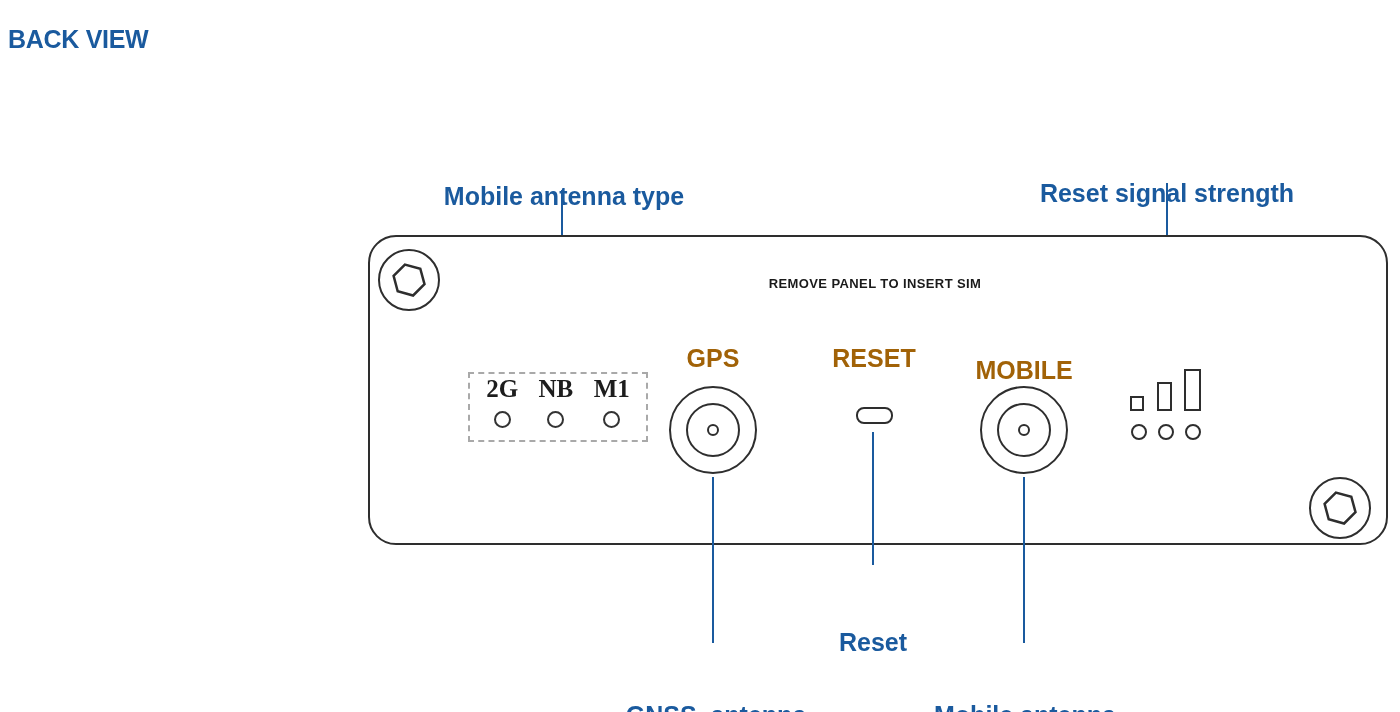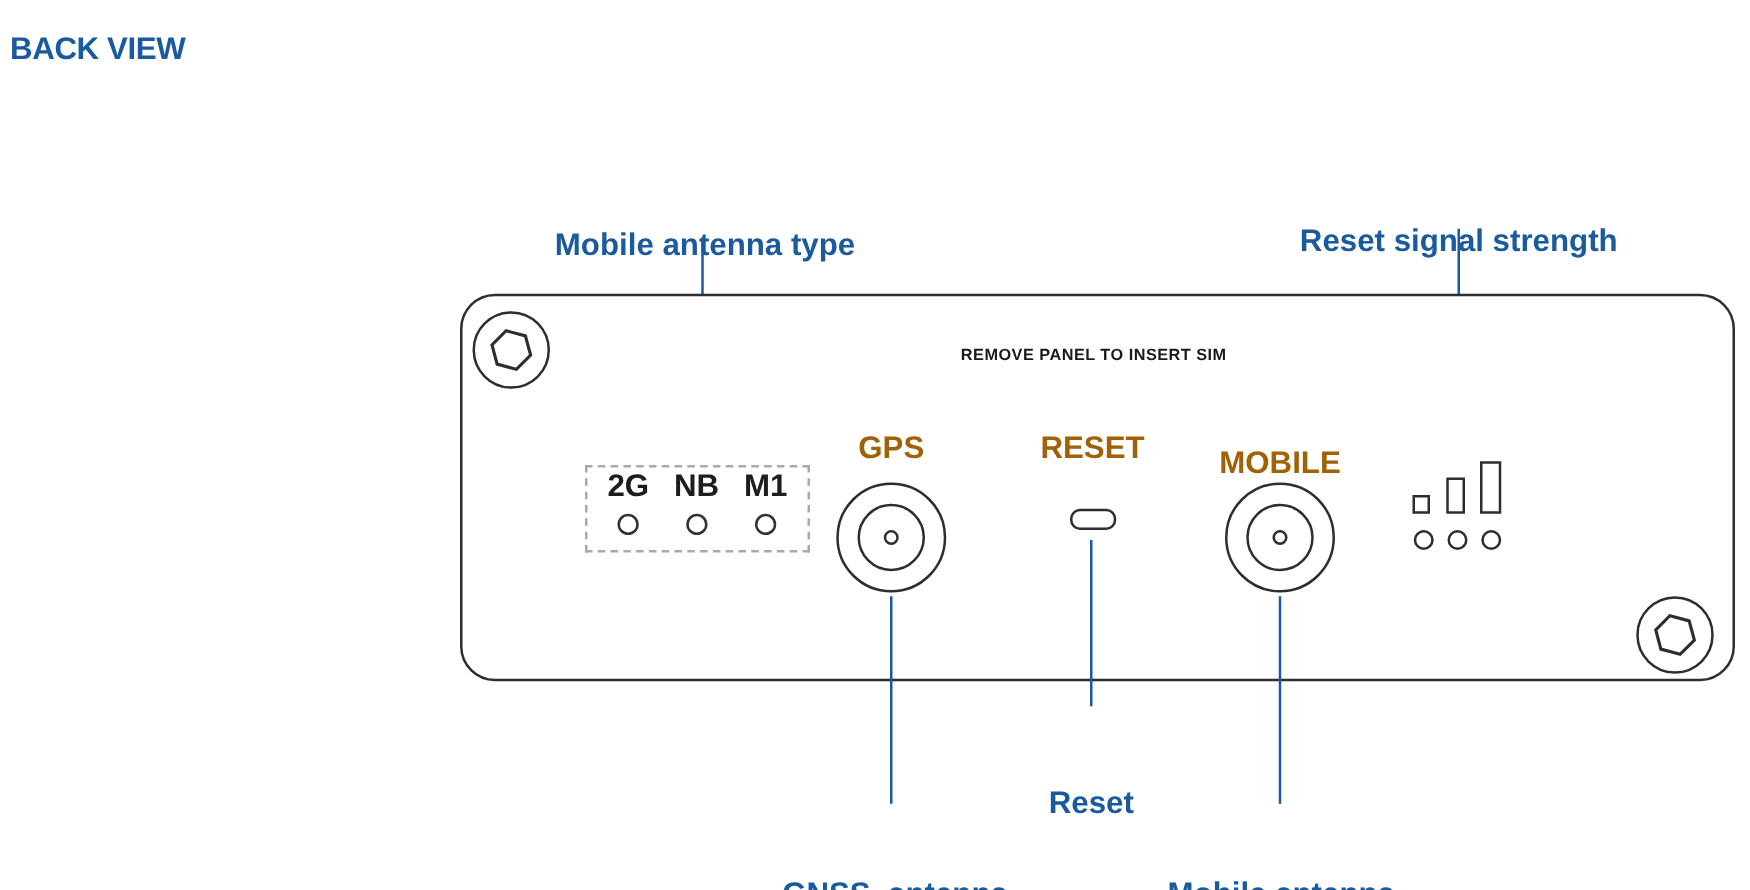--- a/index.html
+++ b/index.html
@@ -50,21 +50,21 @@
     position:absolute;text-align:center;
     font-size:25px;font-weight:700;color:#a16207;
   }
 
   .led-box{
     position:absolute;left:468px;top:372px;width:180px;height:70px;
     border:2px dashed var(--dashed-box);
     display:flex;justify-content:space-around;align-items:flex-start;
     padding:2px 6px 0 6px;
   }
-  .led-col{display:flex;flex-direction:column;align-items:center;gap:9px;}
+  .led-col{display:flex;flex-direction:column;align-items:center;gap:9px;font-family:Liberation Serif, serif;}
   .led-col .lbl{font-size:25px;font-weight:700;color:#1d1d1d;line-height:26px;}
   .led-dot{
     width:17px;height:17px;border:2px solid #333;border-radius:50%;background:#fff;
   }
 
   .connector{
     position:absolute;width:88px;height:88px;
     border:2.5px solid var(--outline-dark);border-radius:50%;
     display:flex;align-items:center;justify-content:center;background:#fff;
   }

